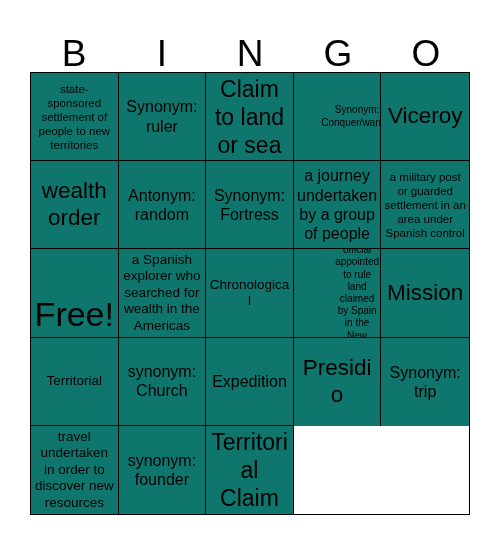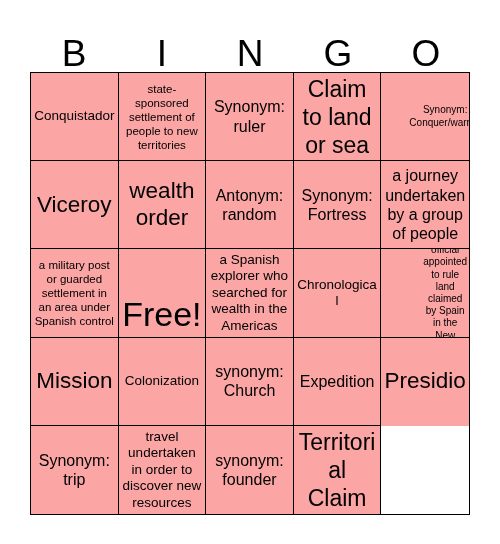--- a/index.html
+++ b/index.html
@@ -59,21 +59,21 @@
   .cell {
     box-sizing: border-box;
     border-right: 1px solid #000000;
     border-bottom: 1px solid #000000;
     display: flex;
     align-items: center;
     justify-content: center;
     text-align: center;
     padding: 2px 3px;
     overflow: hidden;
-    background: #fca5a5;
+    background: #0f766e;
   }
   
   .cell:nth-child(5n) { border-right: none; }
   .cell:nth-last-child(-n+5) { border-bottom: none; }
 
   .cell-text {
     display: block;
     width: 100%;
     line-height: 1.18;
     word-wrap: break-word;
@@ -95,23 +95,20 @@
 
   <div id="header">
     <div class="header-letter">B</div>
     <div class="header-letter">I</div>
     <div class="header-letter">N</div>
     <div class="header-letter">G</div>
     <div class="header-letter">O</div>
   </div>
 
   <div id="grid">
-      <div class="cell">
-        <span class="cell-text sz-m">Conquistador</span>
-      </div>
       <div class="cell">
         <span class="cell-text sz-s">state-sponsored settlement of people to new territories</span>
       </div>
       <div class="cell">
         <span class="cell-text sz-l">Synonym: ruler</span>
       </div>
       <div class="cell">
         <span class="cell-text sz-xl">Claim to land or sea</span>
       </div>
       <div class="cell">
@@ -144,21 +141,21 @@
       <div class="cell">
         <span class="cell-text sz-m">Chronological</span>
       </div>
       <div class="cell">
         <span class="cell-text sz-xs">Spanish official appointed to rule land claimed by Spain in the New World</span>
       </div>
       <div class="cell">
         <span class="cell-text sz-xxl">Mission</span>
       </div>
       <div class="cell">
-        <span class="cell-text sz-m">Colonization</span>
+        <span class="cell-text sz-m">Territorial</span>
       </div>
       <div class="cell">
         <span class="cell-text sz-l">synonym: Church</span>
       </div>
       <div class="cell">
         <span class="cell-text sz-l">Expedition</span>
       </div>
       <div class="cell">
         <span class="cell-text sz-xxl">Presidio</span>
       </div>

